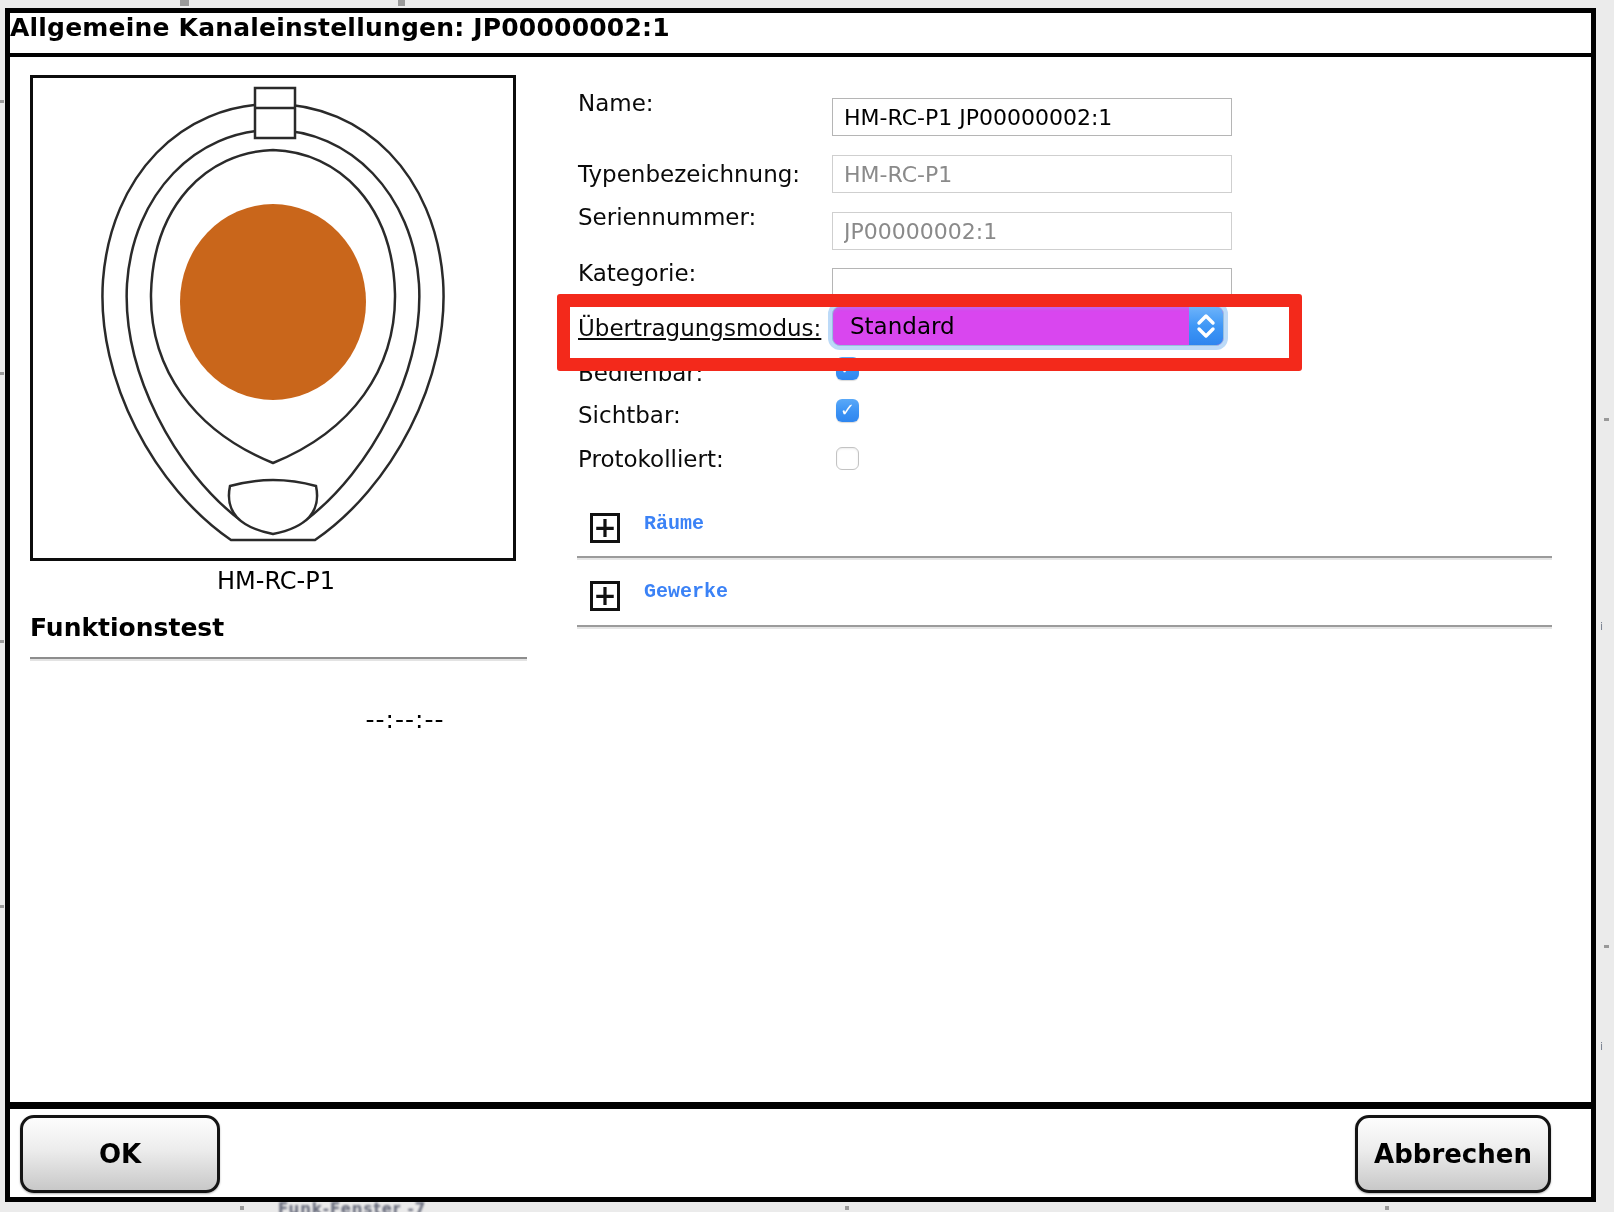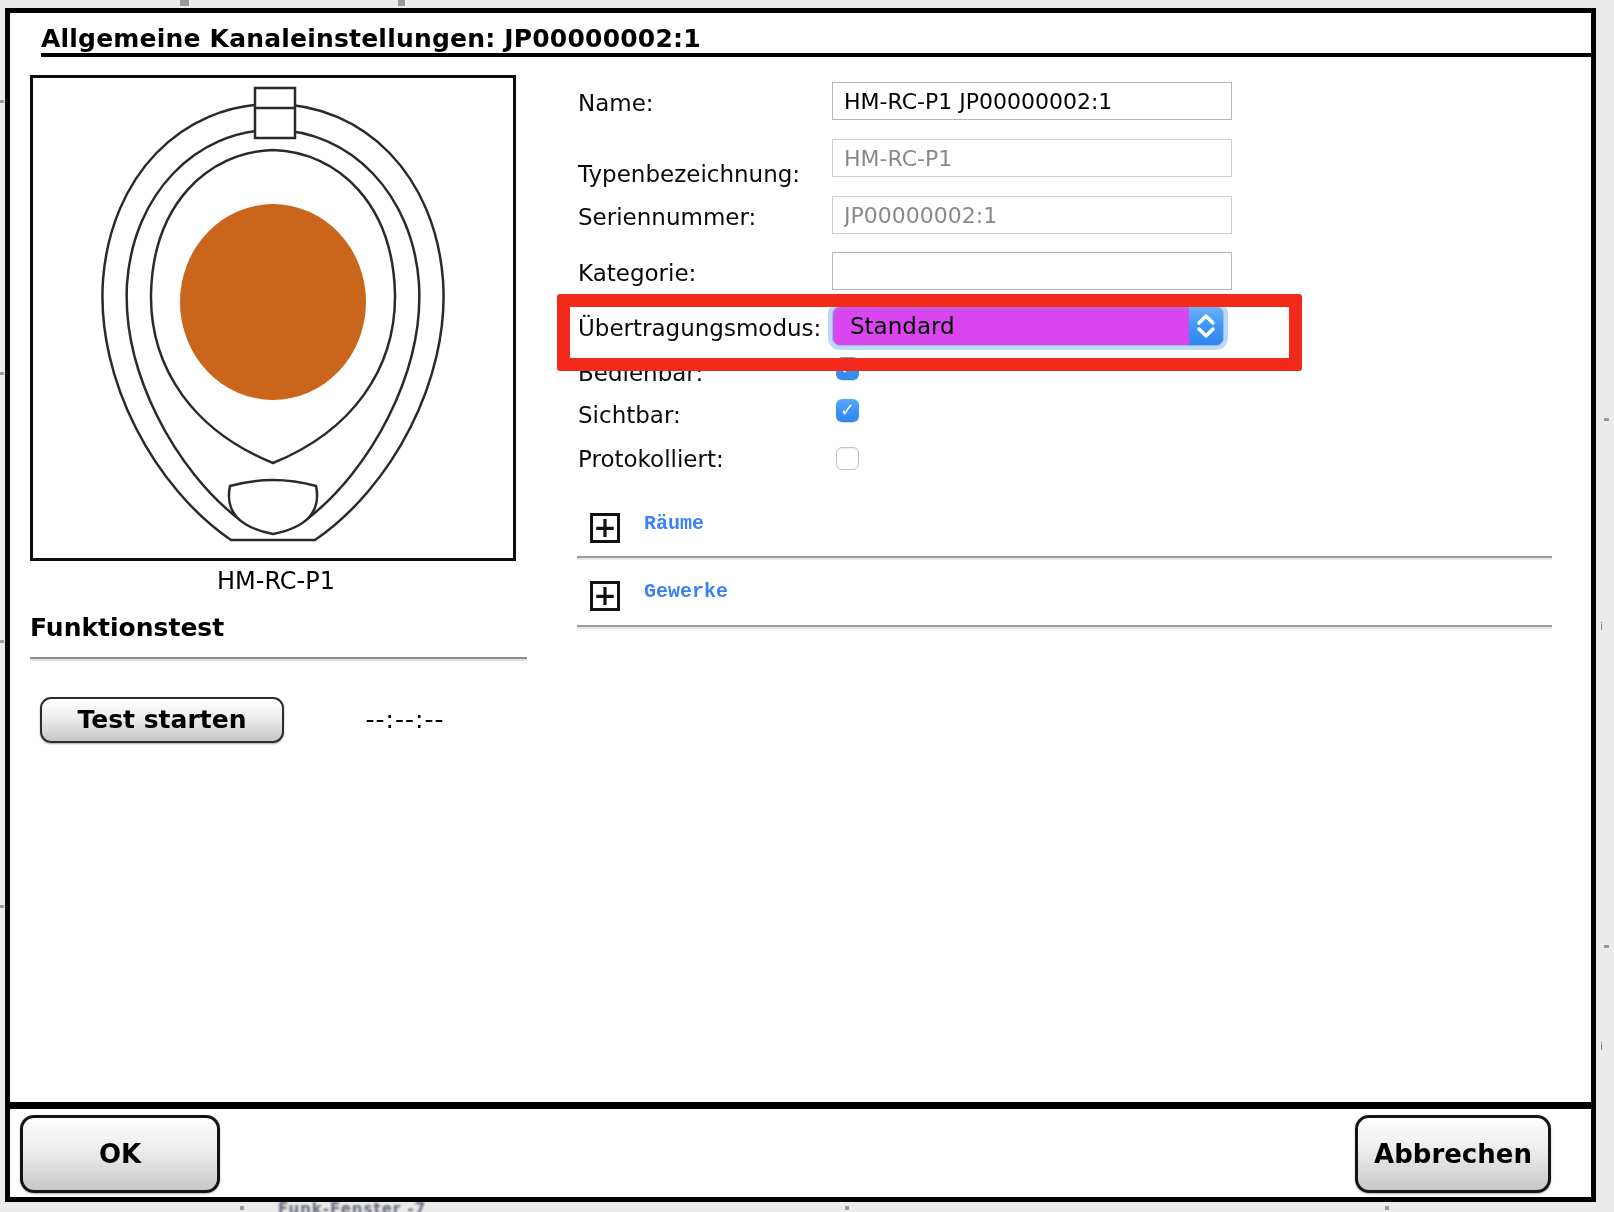--- a/index.html
+++ b/index.html
@@ -8,22 +8,22 @@
 
   
   .bg-tick { position:absolute; background:#555; opacity:.55; }
   .bg-frag { position:absolute; font-size:11px; color:#20304a; opacity:.55; filter:blur(.6px); white-space:nowrap; }
   .bg-blurtext { position:absolute; left:278px; top:1200px; font-size:15px; font-weight:bold;
     color:#3a3f55; letter-spacing:1px; opacity:.75; filter:blur(1px); }
 
   
   .dialog { position:absolute; left:5px; top:8px; width:1591px; height:1194px;
     background:#fff; border:5px solid #000; display:flex; flex-direction:column; }
-  .titlebar { height:44px; border-bottom:4px solid #000; display:flex; align-items:flex-end;
-    background:#fff; flex:0 0 auto;margin-left:31px; }
+  .titlebar { height:44px; border-bottom:4px solid #000; display:flex; align-items:flex-start;
+    background:#fff; flex:0 0 auto; }
   .titlebar h1 { font-size:25px; font-weight:bold; color:#000; letter-spacing:.2px; }
 
   .content { position:relative; flex:1 1 auto; background:#fff; overflow:hidden; }
 
   
   .device-box { position:absolute; left:20px; top:18px; width:486px; height:486px;
     border:3px solid #0d0d0d; background:#fff; }
   .device-box svg { width:100%; height:100%; display:block; }
   .device-caption { position:absolute; left:20px; top:510px; width:492px; text-align:center;
     font-size:24px; color:#000; }
@@ -36,21 +36,21 @@
     font-size:25px; font-weight:bold; color:#000; text-align:center; line-height:42px;
     box-shadow:0 1px 2px rgba(0,0,0,.35); }
   .timer { position:absolute; left:330px; top:648px; width:130px; text-align:center;
     font-size:25px; color:#000; letter-spacing:1px; }
   .ft-desc { position:absolute; left:20px; top:700px; width:493px; font-size:23px;
     line-height:1.28; color:#000; text-align:justify; }
 
   
   .flabel { position:absolute; left:568px; font-size:23px; color:#0a0a0a; white-space:nowrap; }
   .finput { position:absolute; left:822px; width:400px; height:38px; border:1px solid #b5b5b5;
-    background:#fff; font-family:inherit; font-size:22px; color:#000; padding:0 11px; outline:none; }
+    background:#fff; font-family:inherit; font-size:22px; color:#000; padding:0 11px; outline:none;margin-top:16px; }
   .finput.ro { border-color:#cfcfcf; color:#8a8a8a; }
 
   .select { position:absolute; left:822px; top:249px; width:392px; height:40px; background:#d946ef;
     border:1px solid #97bede; border-radius:8px; cursor:pointer;
     box-shadow:0 0 0 4px #bcdaf8, inset 0 2px 3px rgba(130,175,225,.30); }
   .select .val { position:absolute; left:17px; top:0; line-height:38px; font-size:23px; color:#000; }
   .select .stepper { position:absolute; right:0; top:0; width:34px; height:38px;
     background:linear-gradient(180deg,#6db3fa 0%,#3f97f6 50%,#2d85ef 100%);
     border-radius:0 7px 7px 0; display:flex; align-items:center; justify-content:center; }
 
@@ -118,36 +118,35 @@
           <path d="M240 72 C 174 74 120 127 118 216 C 117 291 161 353 240 385 C 319 353 363 291 362 216 C 360 127 306 74 240 72 Z"></path>
           <ellipse cx="240" cy="224" rx="93" ry="98" fill="#c9661b" stroke="none"></ellipse>
           <path d="M197 408 Q 240 396 283 408 Q 291 446 240 456 Q 189 446 197 408 Z" fill="#ffffff"></path>
         </g>
       </svg>
     </div>
     <div class="device-caption">HM-RC-P1</div>
 
     <div class="ft-heading">Funktionstest</div>
     <div class="ft-rule"></div>
-    <div class="test-btn">Test starten</div>
     <div class="timer">--:--:--</div>
 
     <div class="flabel" style="top:33px;">Name:</div>
     <input class="finput" style="top: 25px;" value="HM-RC-P1 JP00000002:1">
 
     <div class="flabel" style="top:104px;">Typenbezeichnung:</div>
     <input class="finput ro" style="top: 82px;" readonly="" value="HM-RC-P1">
 
     <div class="flabel" style="top:147px;">Seriennummer:</div>
     <input class="finput ro" style="top: 139px;" readonly="" value="JP00000002:1">
 
     <div class="flabel" style="top:203px;">Kategorie:</div>
     <input class="finput" style="top: 195px;" value="">
 
-    <div class="flabel" style="top:258px;">Übertragungsmodus:</div>
+    <div class="flabel" style="top:258px;text-decoration:underline;">Übertragungsmodus:</div>
     <div class="select">
       <span class="val">Standard</span>
       <span class="stepper">
         <svg width="22" height="26" viewBox="0 0 22 26">
           <polyline points="4,10 11,3 18,10" fill="none" stroke="#ffffff" stroke-width="3.4" stroke-linecap="round" stroke-linejoin="round"></polyline>
           <polyline points="4,16 11,23 18,16" fill="none" stroke="#ffffff" stroke-width="3.4" stroke-linecap="round" stroke-linejoin="round"></polyline>
         </svg>
       </span>
     </div>
     <div class="red-annotation"></div>

